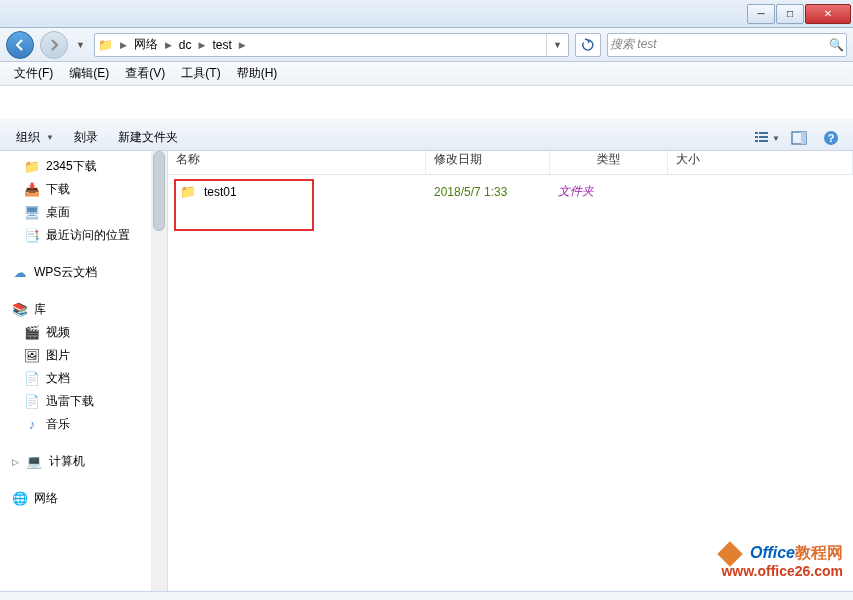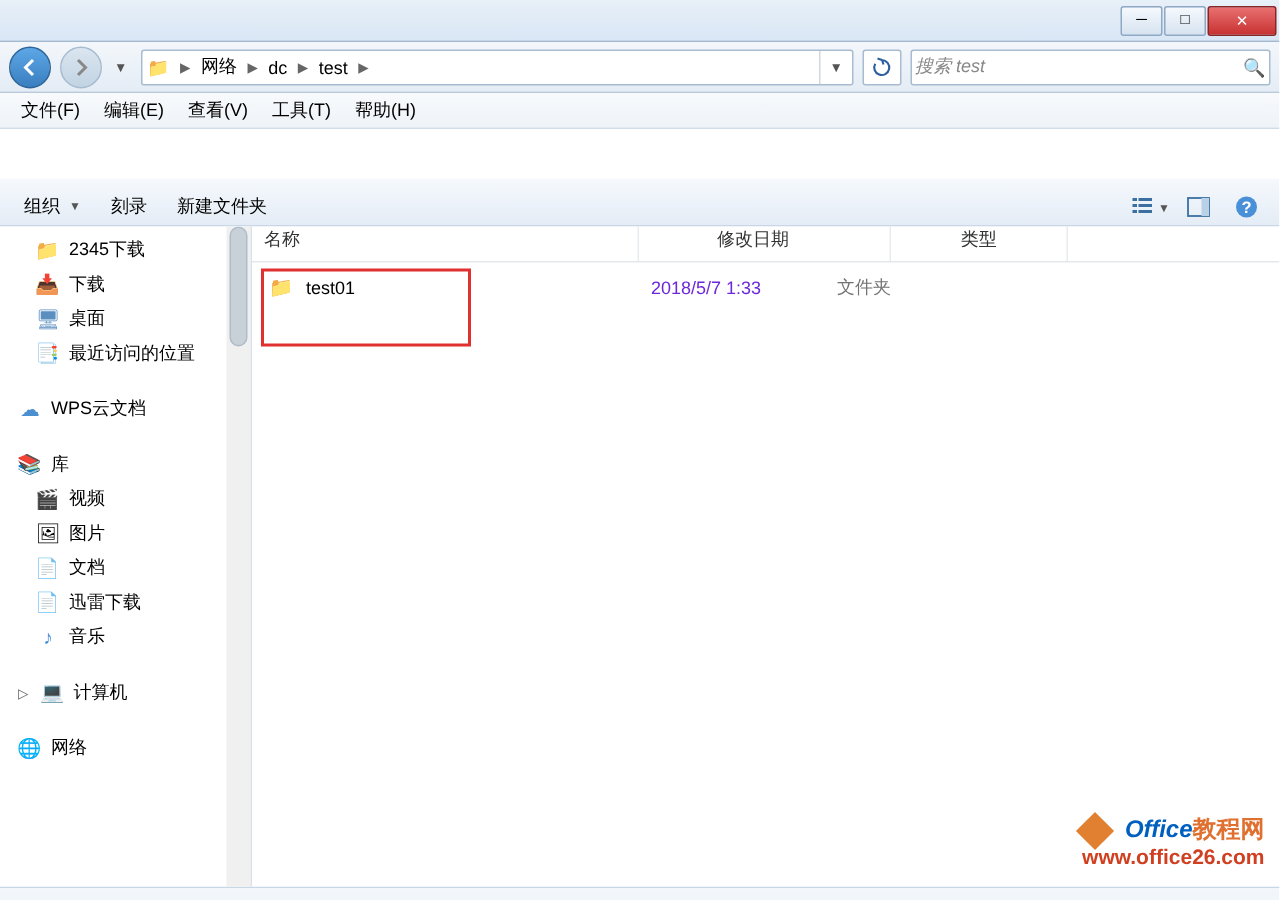--- a/index.html
+++ b/index.html
@@ -53,28 +53,28 @@
     .computer-ic { color: #5a8fc0; }
     .network-ic { color: #5a8fc0; }
     .cloud-ic { color: #4a90d0; }
     .expand-tri { font-size: 9px; color: #666; margin-right: 2px; }
     
     
     .filelist { flex: 1; background: #fff; display: flex; flex-direction: column; }
     .cols { display: flex; height: 24px; border-bottom: 1px solid #e4e8ec; font-size: 12px; color: #333; }
     .col { padding: 0 8px; border-right: 1px solid #e8ecf0; cursor: pointer; }
     .col-name { width: 258px; }
-    .col-date { width: 124px; margin-left: 44px; }
+    .col-date { width: 124px; }
     .col-type { width: 118px; text-align: center; }
     .col-size { flex: 1; }
     .rows { flex: 1; padding: 4px 0; }
     .row { display: flex; align-items: center; font-size: 12px; padding: 4px 0; }
     .row .cell-name { width: 258px; padding-left: 12px; display: flex; align-items: center; gap: 8px; }
-    .row .cell-date { width: 124px; padding-left: 8px; color: #6d28d9; }
-    .row .cell-type { width: 118px; padding-left: 8px; color: #737373; }
+    .row .cell-date { width: 124px; padding-left: 8px; color: #4d7c0f; }
+    .row .cell-type { width: 118px; padding-left: 8px; color: #a21caf; font-style: italic; }
     .highlight-box { position: absolute; border: 2px solid #e03030; pointer-events: none; }
     
     
     .statusbar { height: 42px; background: linear-gradient(#f3f7fb, #e8eff6); border-top: 1px solid #c8d6e5; display: flex; align-items: center; padding: 0 10px; font-size: 12px; gap: 10px; }
     .status-icon { width: 32px; height: 32px; display: flex; align-items: center; justify-content: center; font-size: 26px; color: #f0c040; }
     
     
     .watermark { position: absolute; bottom: 20px; right: 10px; font-size: 13px; font-weight: bold; text-align: right; line-height: 1.2; }
     .wm-line1 { color: #e07030; font-size: 16px; }
     .wm-line1 b { color: #0060c0; font-style: italic; }
@@ -235,20 +235,21 @@
     <div class="tree-scroll">
       <div class="tree-thumb"></div>
     </div>
   </div>
 
   <div class="filelist" style="position:relative">
     <div class="cols">
       <div class="col col-name">名称</div>
       <div class="col col-date">修改日期</div>
       <div class="col col-type">类型</div>
+      <div class="col col-size">大小</div>
     </div>
     <div class="rows">
       <div class="row">
         <div class="cell-name">
           <span class="tree-icon folder-ic">📁</span>
           <span>test01</span>
         </div>
         <div class="cell-date">2018/5/7 1:33</div>
         <div class="cell-type">文件夹</div>
       </div>

